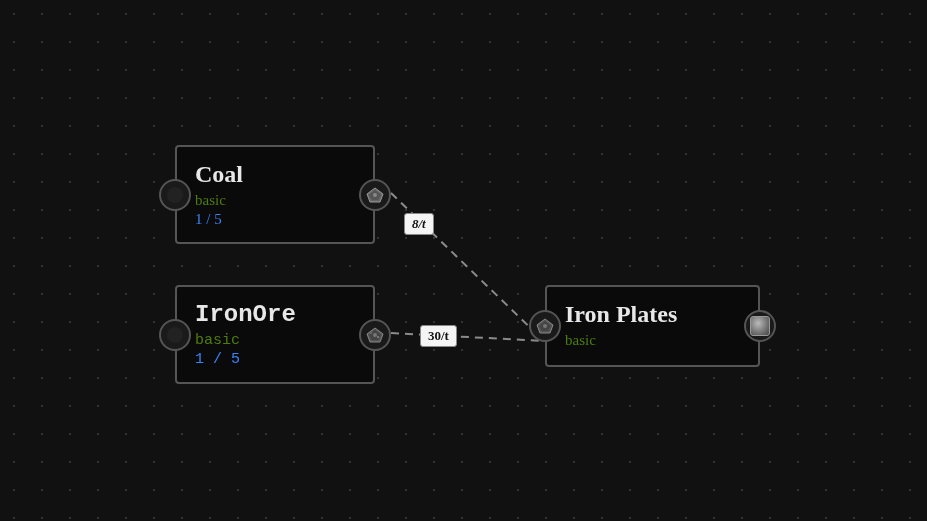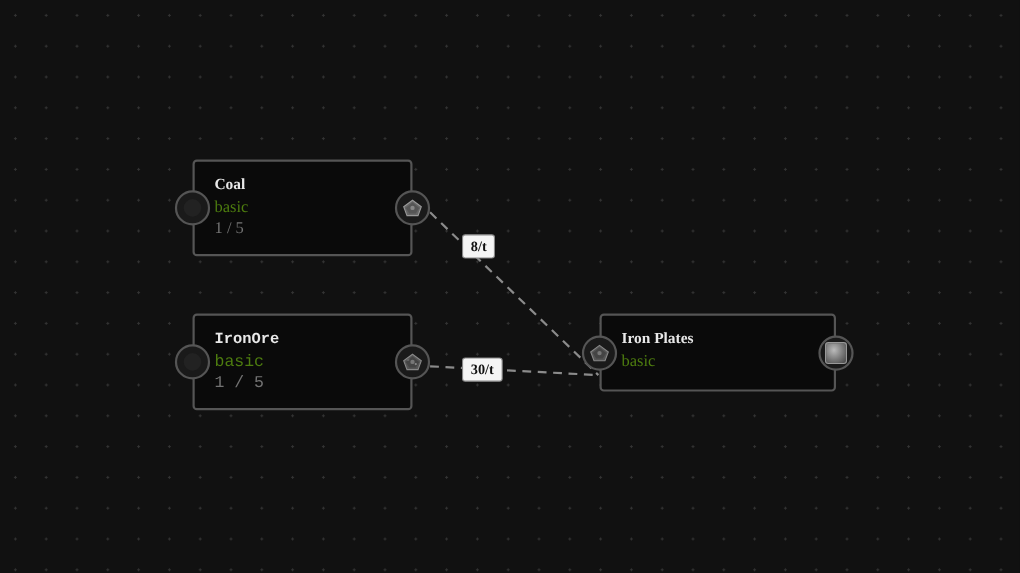--- a/index.html
+++ b/index.html
@@ -32,34 +32,34 @@
       position: absolute;
       background: #0a0a0a;
       border: 2px solid #555;
       border-radius: 4px;
       padding: 14px 18px;
       color: #e8e8e8;
       min-width: 160px;
     }
 
     .node-card .node-title {
-      font-size: 14px;
+      font-size: 24px;
       font-weight: bold;
       margin-bottom: 4px;
     }
 
     .node-card .node-type {
       font-size: 15px;
       color: #4d7c0f;
       margin-bottom: 2px;
     }
 
     .node-card .node-count {
       font-size: 15px;
-      color: #737373;
+      color: #3b82f6;
     }
 
     
     .port {
       position: absolute;
       width: 32px;
       height: 32px;
       border-radius: 50%;
       background: #1a1a1a;
       border: 2px solid #555;
@@ -127,21 +127,21 @@
 
     <div class="port port-right">
       <svg width="20" height="18" viewBox="0 0 20 18">
         <polygon points="10,2 18,8 15,16 5,16 2,8" fill="#666" stroke="#999" stroke-width="1"></polygon>
         <polygon points="10,4 16,9 13,14 7,14 4,9" fill="#555"></polygon>
         <circle cx="10" cy="9" r="2" fill="#888"></circle>
       </svg>
     </div>
   </div>
 
-  <div class="rate-badge" style="left: 420px; top: 213px;">
+  <div class="rate-badge" style="left: 404px; top: 213px; font-style: italic;">
     <span>8/t</span>
   </div>
 
   <div class="node-card" style="left: 175px; top: 285px; width: 200px; font-family: Liberation Mono, monospace;">
     <div class="node-title">IronOre</div>
     <div class="node-type">basic</div>
     <div class="node-count">1 / 5</div>
 
     <div class="port port-left">
       <div style="width:16px;height:16px;border-radius:50%;background:#222;"></div>

